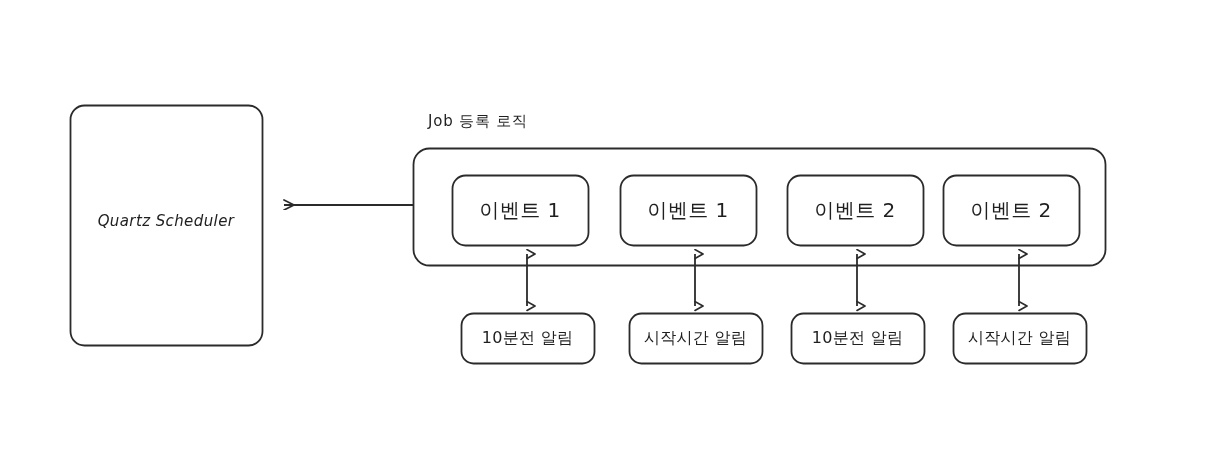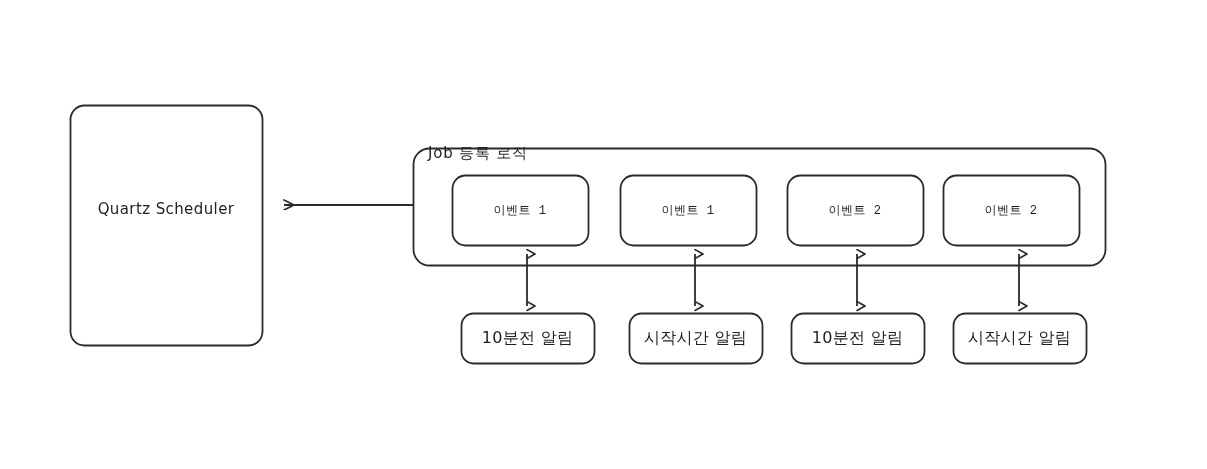--- a/index.html
+++ b/index.html
@@ -30,34 +30,32 @@
     color: #1f1f1f;
     font-family: "DejaVu Sans", "Liberation Sans", sans-serif;
     white-space: nowrap;
     pointer-events: none;
   }
   .scheduler-label {
     font-size: 15px;
     letter-spacing: 0.4px;
   }
   .event-label {
-    font-size: 12px;
+    font-size: 20px;
     letter-spacing: 0.5px;
-    font-family: Liberation Mono, monospace;
   }
   .notify-label {
     font-size: 16px;
     letter-spacing: 0.3px;
     text-align: center;
   }
   .group-title {
     font-size: 15px;
     letter-spacing: 0.8px;
     justify-content: flex-start;
-    margin-top: 32px;
   }
 </style>
 </head>
 <body>
 
 <svg id="canvas" viewBox="0 0 1207 469" xmlns="http://www.w3.org/2000/svg">
   <defs>
     <marker id="arrowLeft" markerWidth="14" markerHeight="14" refX="11" refY="5" orient="auto" markerUnits="userSpaceOnUse">
       <path d="M11,0 L1,5 L11,10" fill="none" stroke="#2b2b2b" stroke-width="1.7" stroke-linecap="round" stroke-linejoin="round"></path>
     </marker>
@@ -86,21 +84,21 @@
   <rect x="953.5" y="313.5" width="133" height="50" rx="12" ry="12" fill="#ffffff" stroke="#2b2b2b" stroke-width="1.8"></rect>
 
   <line x1="527" y1="254" x2="527" y2="306" stroke="#2b2b2b" stroke-width="1.8" marker-start="url(#arrowUp)" marker-end="url(#arrowDown)"></line>
   <line x1="695" y1="254" x2="695" y2="306" stroke="#2b2b2b" stroke-width="1.8" marker-start="url(#arrowUp)" marker-end="url(#arrowDown)"></line>
   <line x1="857" y1="254" x2="857" y2="306" stroke="#2b2b2b" stroke-width="1.8" marker-start="url(#arrowUp)" marker-end="url(#arrowDown)"></line>
   <line x1="1019" y1="254" x2="1019" y2="306" stroke="#2b2b2b" stroke-width="1.8" marker-start="url(#arrowUp)" marker-end="url(#arrowDown)"></line>
 </svg>
 
 <div class="node-label group-title" style="left:428px; top:110px; width:260px; height:22px;">Job 등록 로직</div>
 
-<div class="node-label scheduler-label" style="left:70px; top:196px; width:192px; height:26px;">Quartz Scheduler</div>
+<div class="node-label scheduler-label" style="left:70px; top:208px; width:192px; height:26px;font-style:italic;">Quartz Scheduler</div>
 
 <div class="node-label event-label" style="left:452px; top:197px; width:136px; height:26px;">이벤트 1</div>
 <div class="node-label event-label" style="left:620px; top:197px; width:136px; height:26px;">이벤트 1</div>
 <div class="node-label event-label" style="left:787px; top:197px; width:136px; height:26px;">이벤트 2</div>
 <div class="node-label event-label" style="left:943px; top:197px; width:136px; height:26px;">이벤트 2</div>
 
 <div class="node-label notify-label" style="left:461px; top:325px; width:133px; height:26px;">10분전 알림</div>
 <div class="node-label notify-label" style="left:629px; top:325px; width:133px; height:26px;">시작시간 알림</div>
 <div class="node-label notify-label" style="left:791px; top:325px; width:133px; height:26px;">10분전 알림</div>
 <div class="node-label notify-label" style="left:953px; top:325px; width:133px; height:26px;">시작시간 알림</div>

